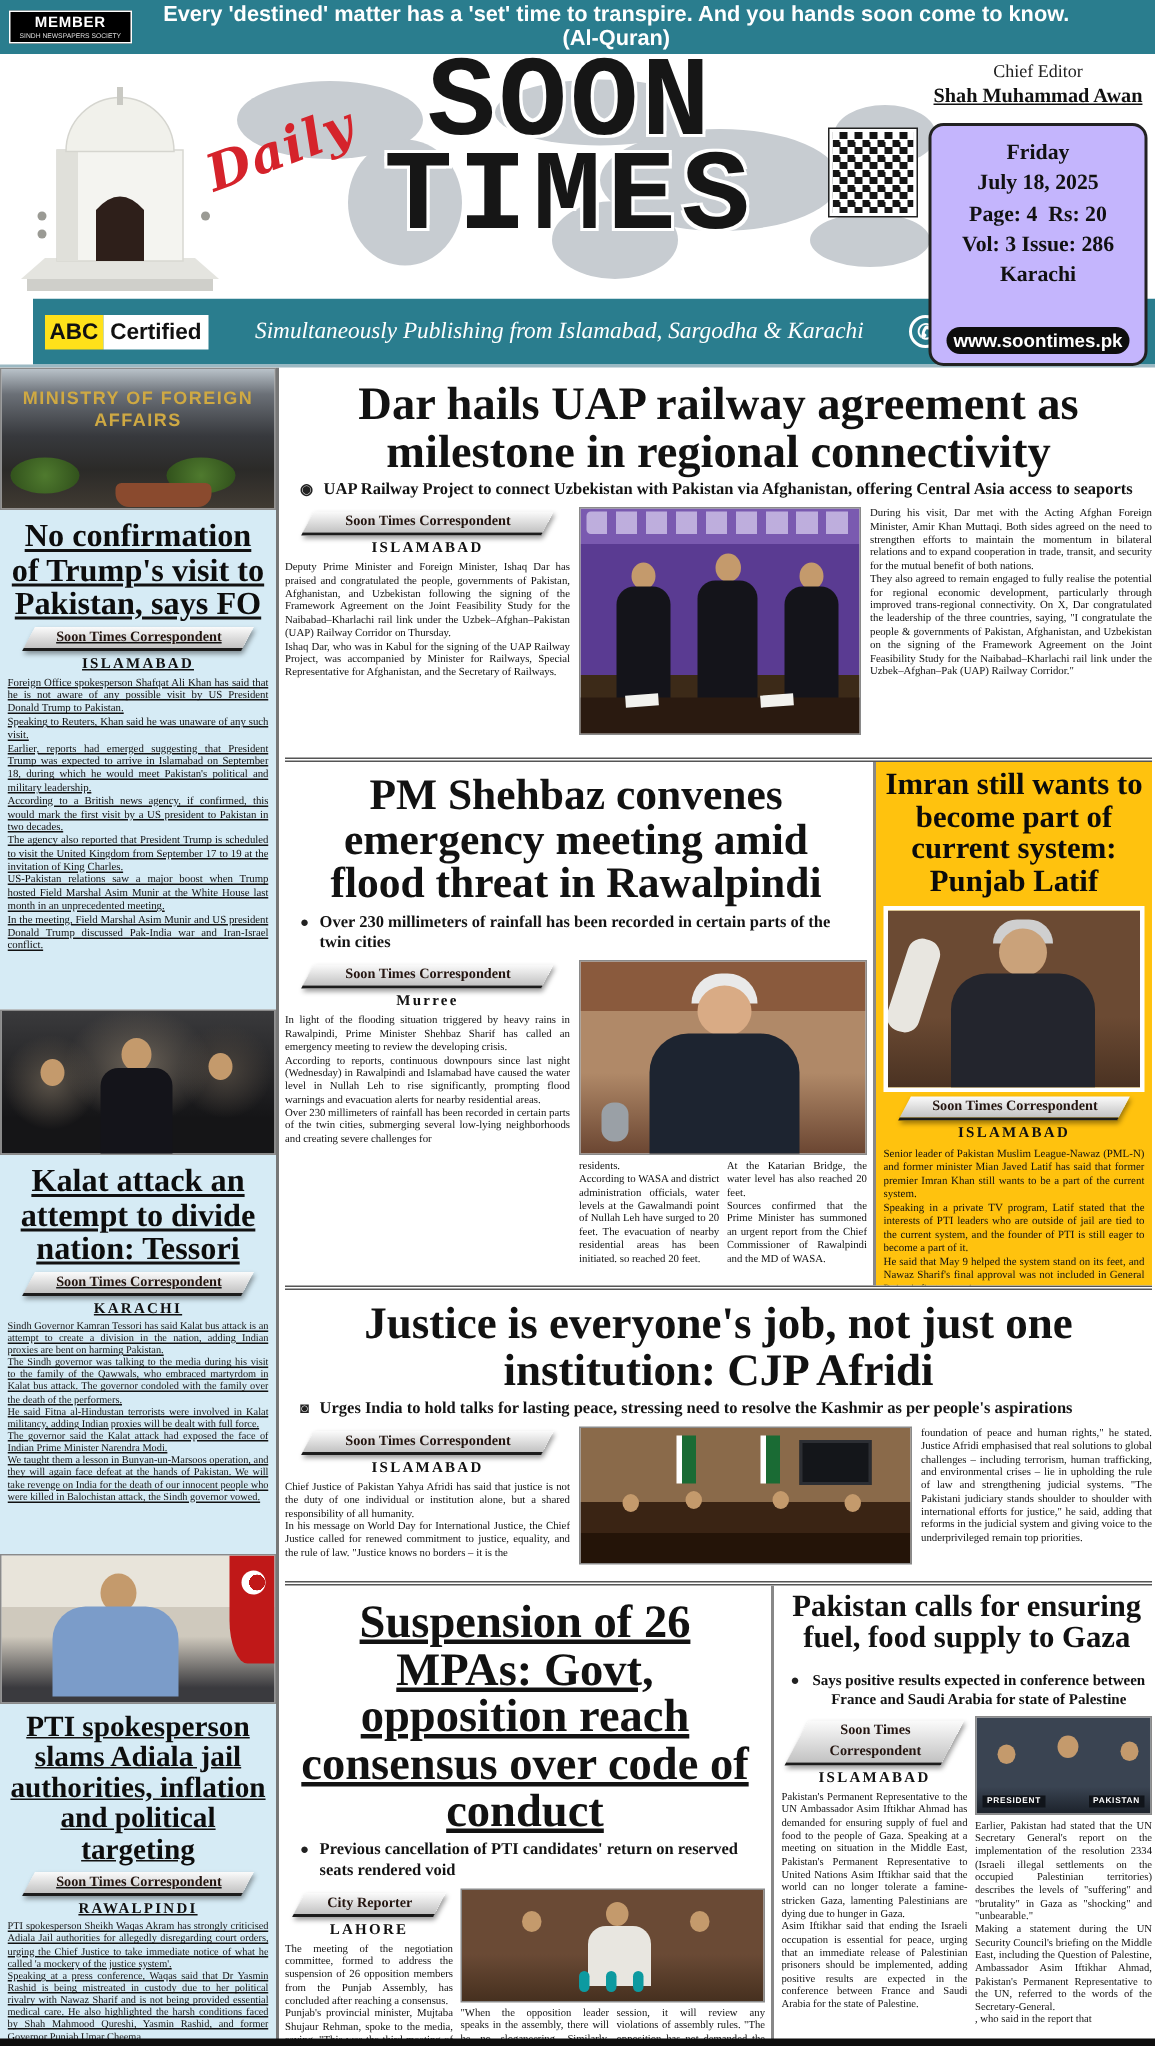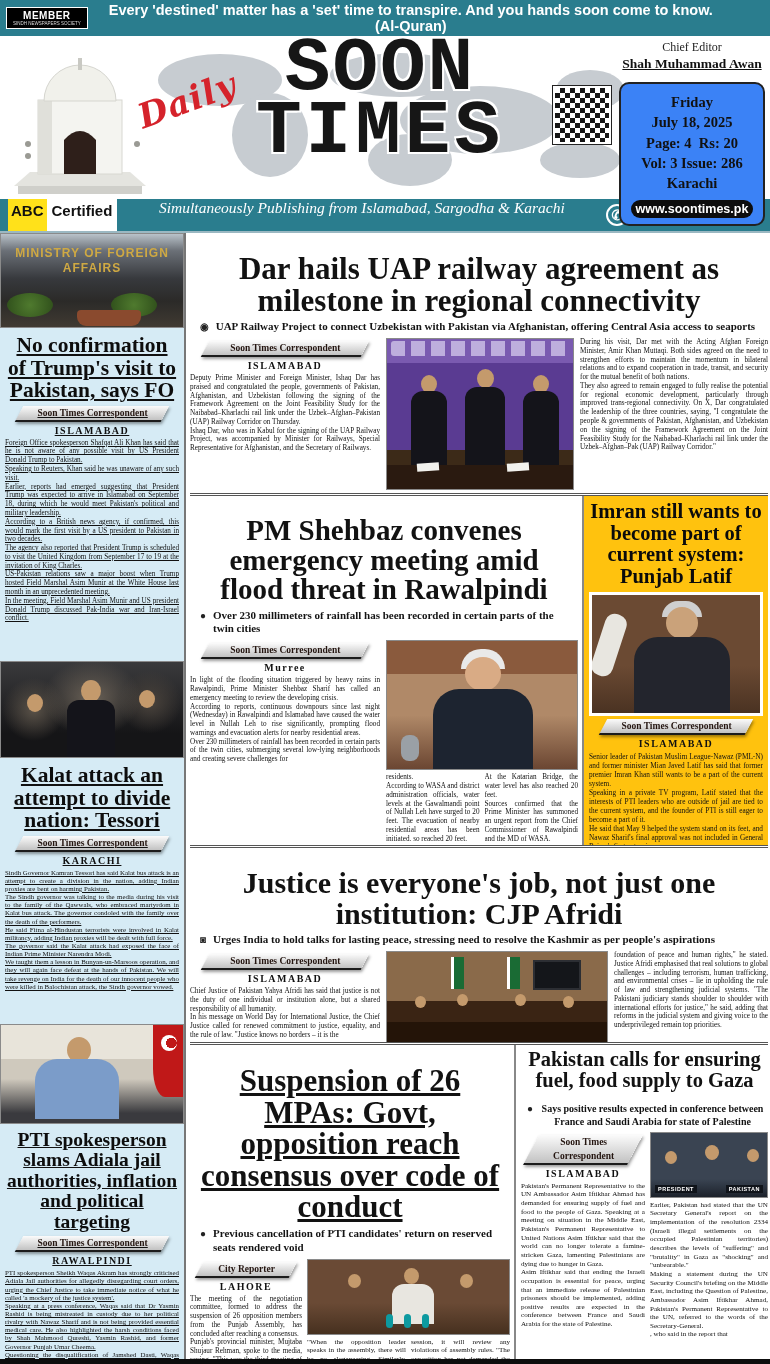--- a/index.html
+++ b/index.html
@@ -20,26 +20,26 @@
   .title{position:absolute;left:185px;top:2px;width:390px;text-align:center;
          font-family:Liberation Mono, monospace;font-weight:bold;color:#161616;line-height:.83;
          text-shadow:2px 2px 0 #fff,-2px -2px 0 #fff,2px -2px 0 #fff,-2px 2px 0 #fff;}
   .title .t1{font-size:76px;letter-spacing:2px;}
   .title .t2{font-size:76px;letter-spacing:4px;}
   .qr{position:absolute;left:553px;top:50px;width:54px;height:54px;border:2px solid #fff;outline:1px solid #222;
       background:repeating-conic-gradient(#151515 0% 25%,#fff 0% 50%) 0 0/10px 10px;}
   .mast-right{position:absolute;right:2px;top:4px;width:152px;text-align:center;}
   .chief-label{font:12px "Liberation Serif",serif;color:#222;}
   .chief-name{font:bold 13.5px "Liberation Serif",serif;text-decoration:underline;margin-top:1px;}
-  .infobox{margin:10px auto 0;width:138px;border:2px solid #222;border-radius:10px;padding:8px 2px 6px;background:#3b82f6;}
+  .infobox{margin:10px auto 0;width:138px;border:2px solid #222;border-radius:10px;padding:8px 2px 6px;background:#c4b5fd;}
   .infobox .line{font:bold 14.5px "Liberation Serif",serif;line-height:1.4;white-space:nowrap;}
-  .site-pill{margin:7px auto 0;background:#0d0d0d;color:#fff;border-radius:11px;padding:2px 5px;
+  .site-pill{margin:25px auto 0;background:#0d0d0d;color:#fff;border-radius:11px;padding:2px 5px;
              font:bold 12.5px "Liberation Sans",sans-serif;width:fit-content;}
   
-  .certstrip{height:32px;background:#2a7d8e;display:flex;padding:0 8px;box-sizing:border-box;color:#fff;}
+  .certstrip{height:44px;background:#2a7d8e;display:flex;align-items:center;padding:0 8px;box-sizing:border-box;color:#fff;margin-left:22px;}
   .abc-box{display:flex;flex:none;font:bold 15px "Liberation Sans",sans-serif;}
   .abc{background:#ffe11a;color:#111;padding:3px 3px;}
   .cert{background:#fff;color:#111;padding:3px 5px;}
   .pub{flex:1;text-align:center;font:italic 15.5px "Liberation Serif",serif;}
   .phone-wrap{display:flex;align-items:center;gap:5px;flex:none;font:bold 16px "Liberation Sans",sans-serif;}
   .wa{width:22px;height:22px;border-radius:50%;border:2px solid #fff;display:flex;align-items:center;
       justify-content:center;font-size:14px;color:#fff;box-sizing:border-box;}
   
   .content{display:flex;height:1139px;overflow:hidden;border-top:2px solid #9bb8c2;}
   .left-col{width:184px;flex:none;display:flex;flex-direction:column;border-right:2px solid #777;}
@@ -72,21 +72,21 @@
   .panel.pti-panel h2{font-size:19.5px;}
   .byline{width:84%;margin:3px auto 1px;background:linear-gradient(180deg,#fbfbfb,#c2c2c2);
           border-bottom:2px solid #1c1c1c;transform:skewX(-28deg);box-shadow:2px 2px 3px rgba(0,0,0,.4);}
   .byline span{display:block;transform:skewX(28deg);text-align:center;
                font:bold 9.5px/14px "Liberation Serif",serif;color:#241510;}
   .city{text-align:center;font:bold 10px "Liberation Serif",serif;letter-spacing:1.5px;margin:3px 0 3px;}
   .body{font:7.2px/1.22 "Liberation Serif",serif;text-align:justify;white-space:pre-line;color:#101010;overflow:hidden;}
   .fo-panel{height:333px;}  .tessori-panel{height:266px;}  .pti-panel{flex:1;}
   .tessori-panel .body,.pti-panel .body{font-size:6.9px;line-height:1.18;}
   
-  .hl{font:bold 31px/1.02 "Liberation Serif",serif;text-align:center;margin:20px 6px 4px;color:#121212;}
+  .hl{font:bold 31px/1.02 "Liberation Serif",serif;text-align:center;margin:8px 6px 4px;color:#121212;}
   .bullet-row{display:flex;gap:7px;align-items:flex-start;margin:0 2px 4px 10px;
               font:bold 11px/1.25 "Liberation Serif",serif;color:#141414;}
   .bullet-ic{font-size:10px;line-height:1.3;flex:none;color:#222;}
   .sec-dar{height:263px;border-bottom:3px double #555;box-sizing:border-box;overflow:hidden;}
   .dar-content{display:flex;gap:6px;}
   .dar-col1{width:190px;flex:none;}
   .dar-col2{flex:1;}
   .dar-photo{width:188px;height:152px;background:linear-gradient(180deg,#7a5ab0 0 16%,#5a3b92 16% 74%,#3c2a18 74% 100%);}
   .dar-banner{position:absolute;top:2px;left:4px;right:4px;height:15px;border-radius:3px;
               background:repeating-linear-gradient(90deg,#cfc3e8 0 14px,rgba(0,0,0,0) 14px 20px);opacity:.8;}

